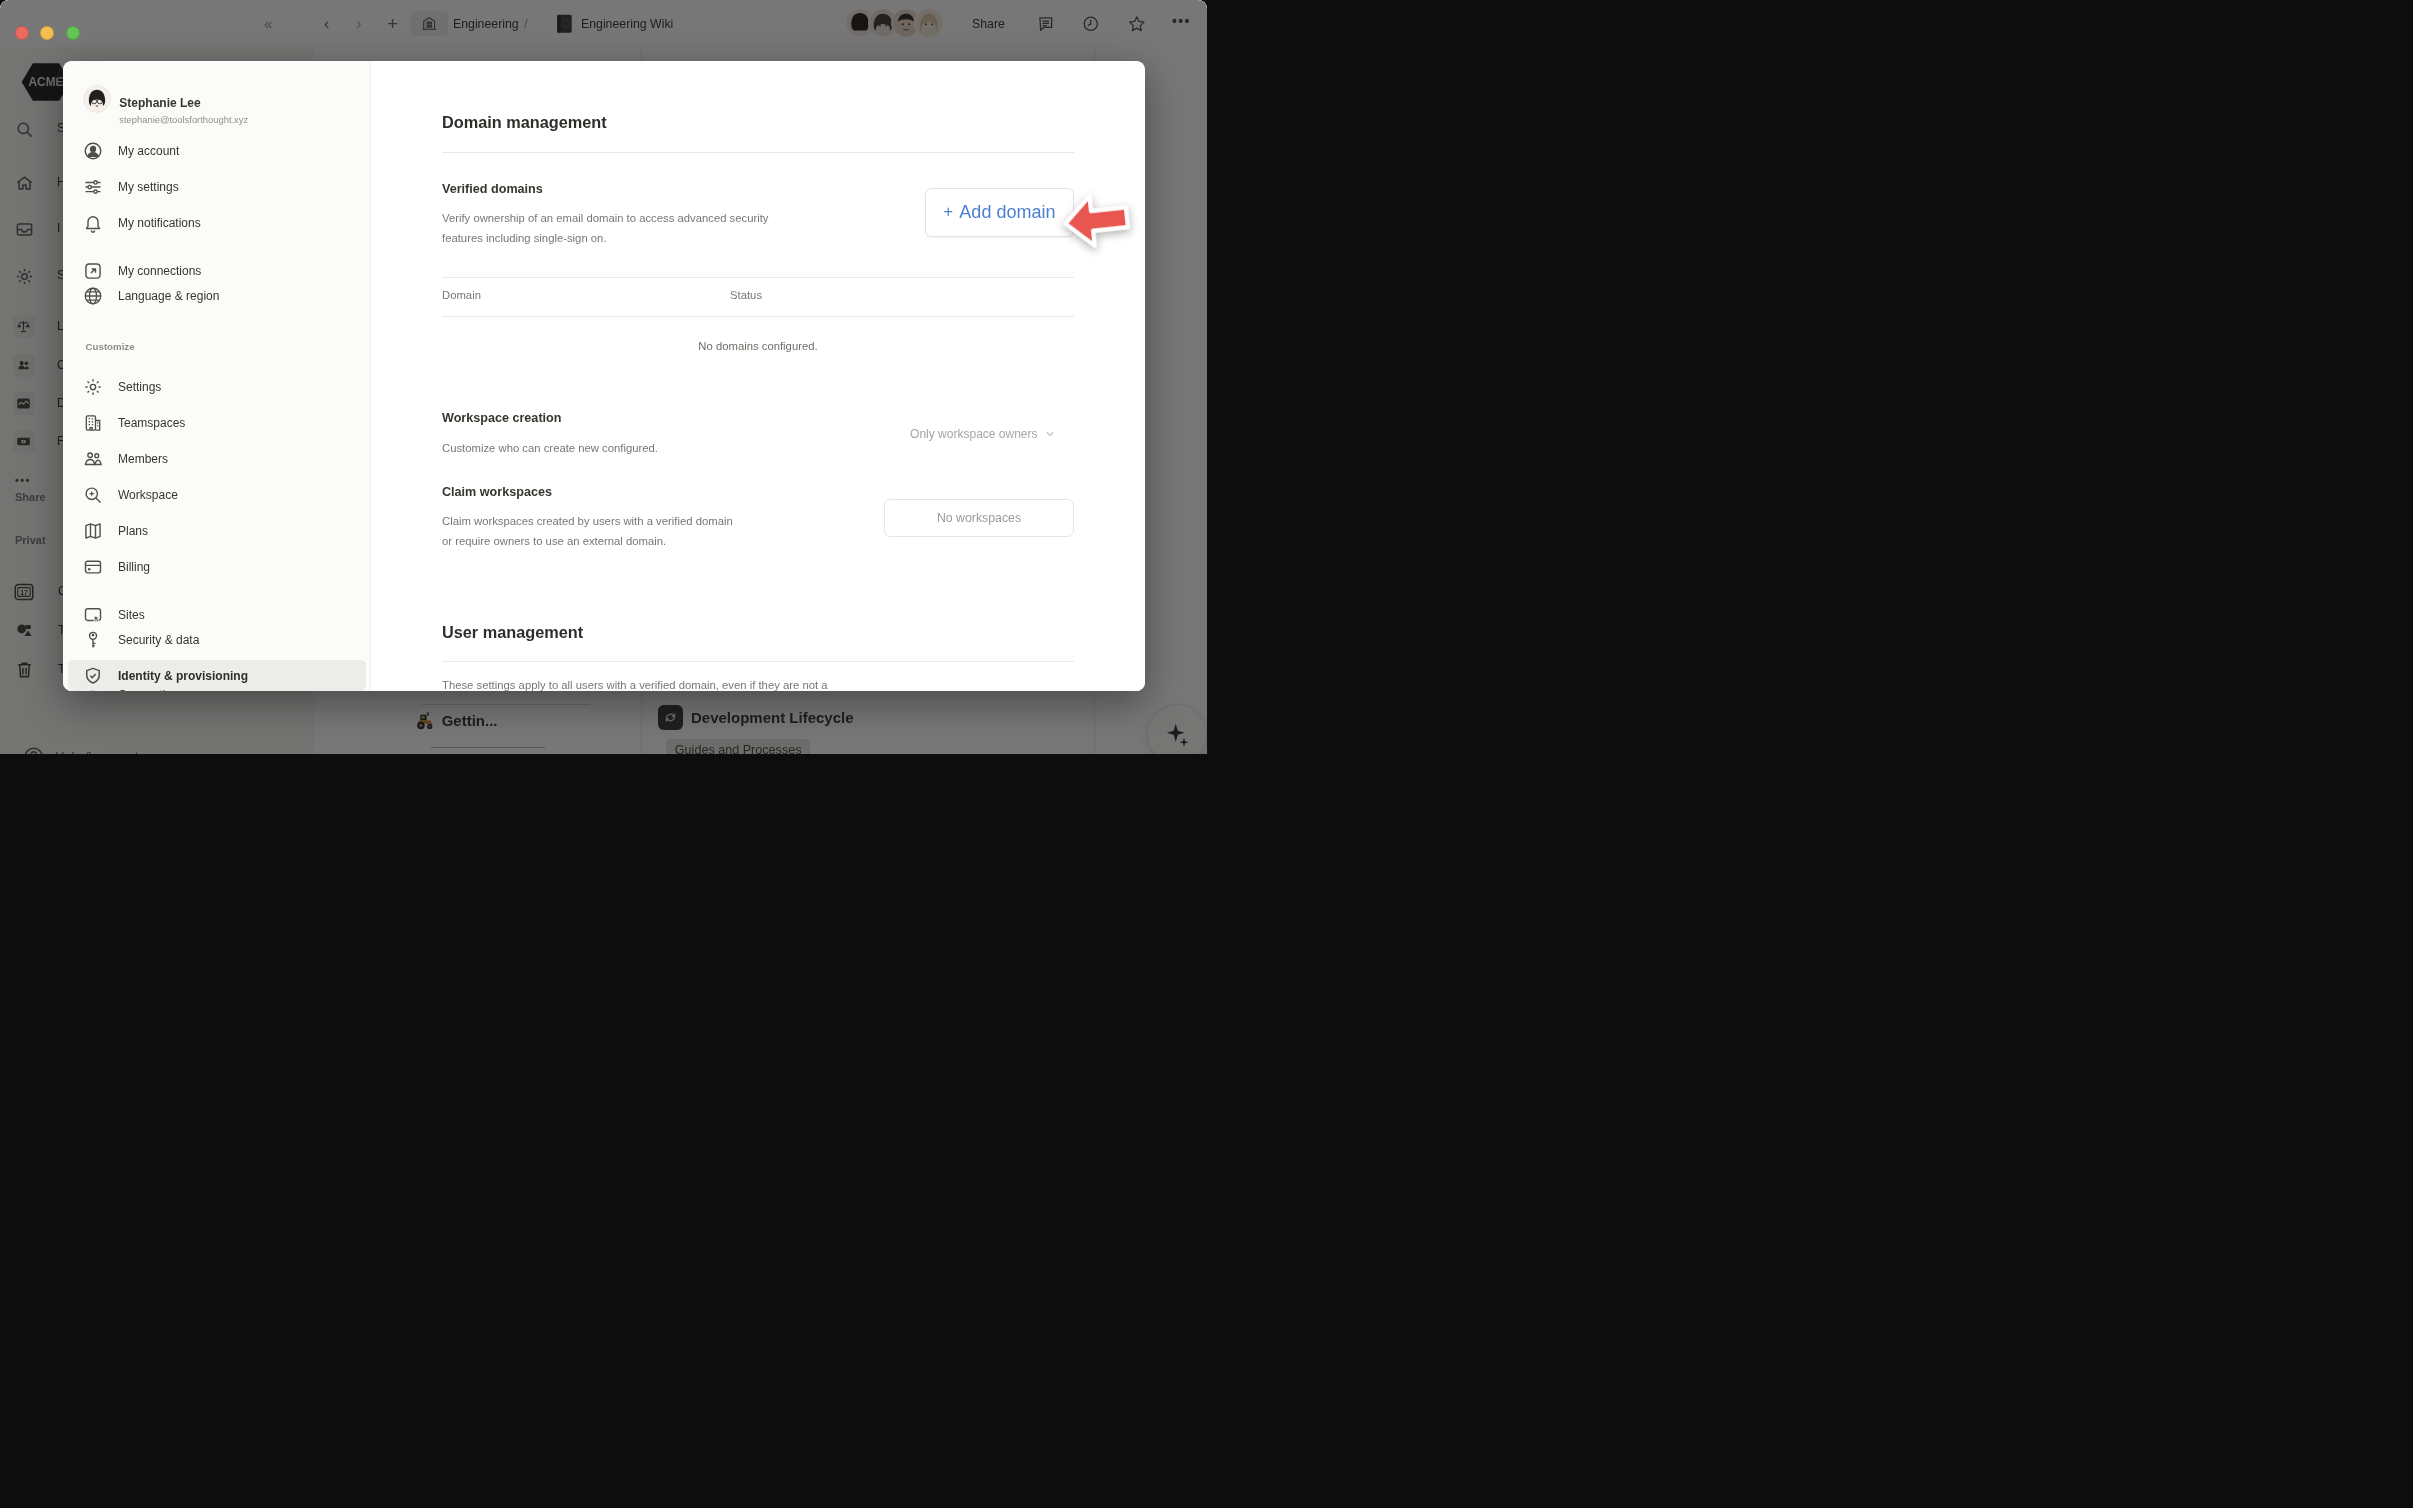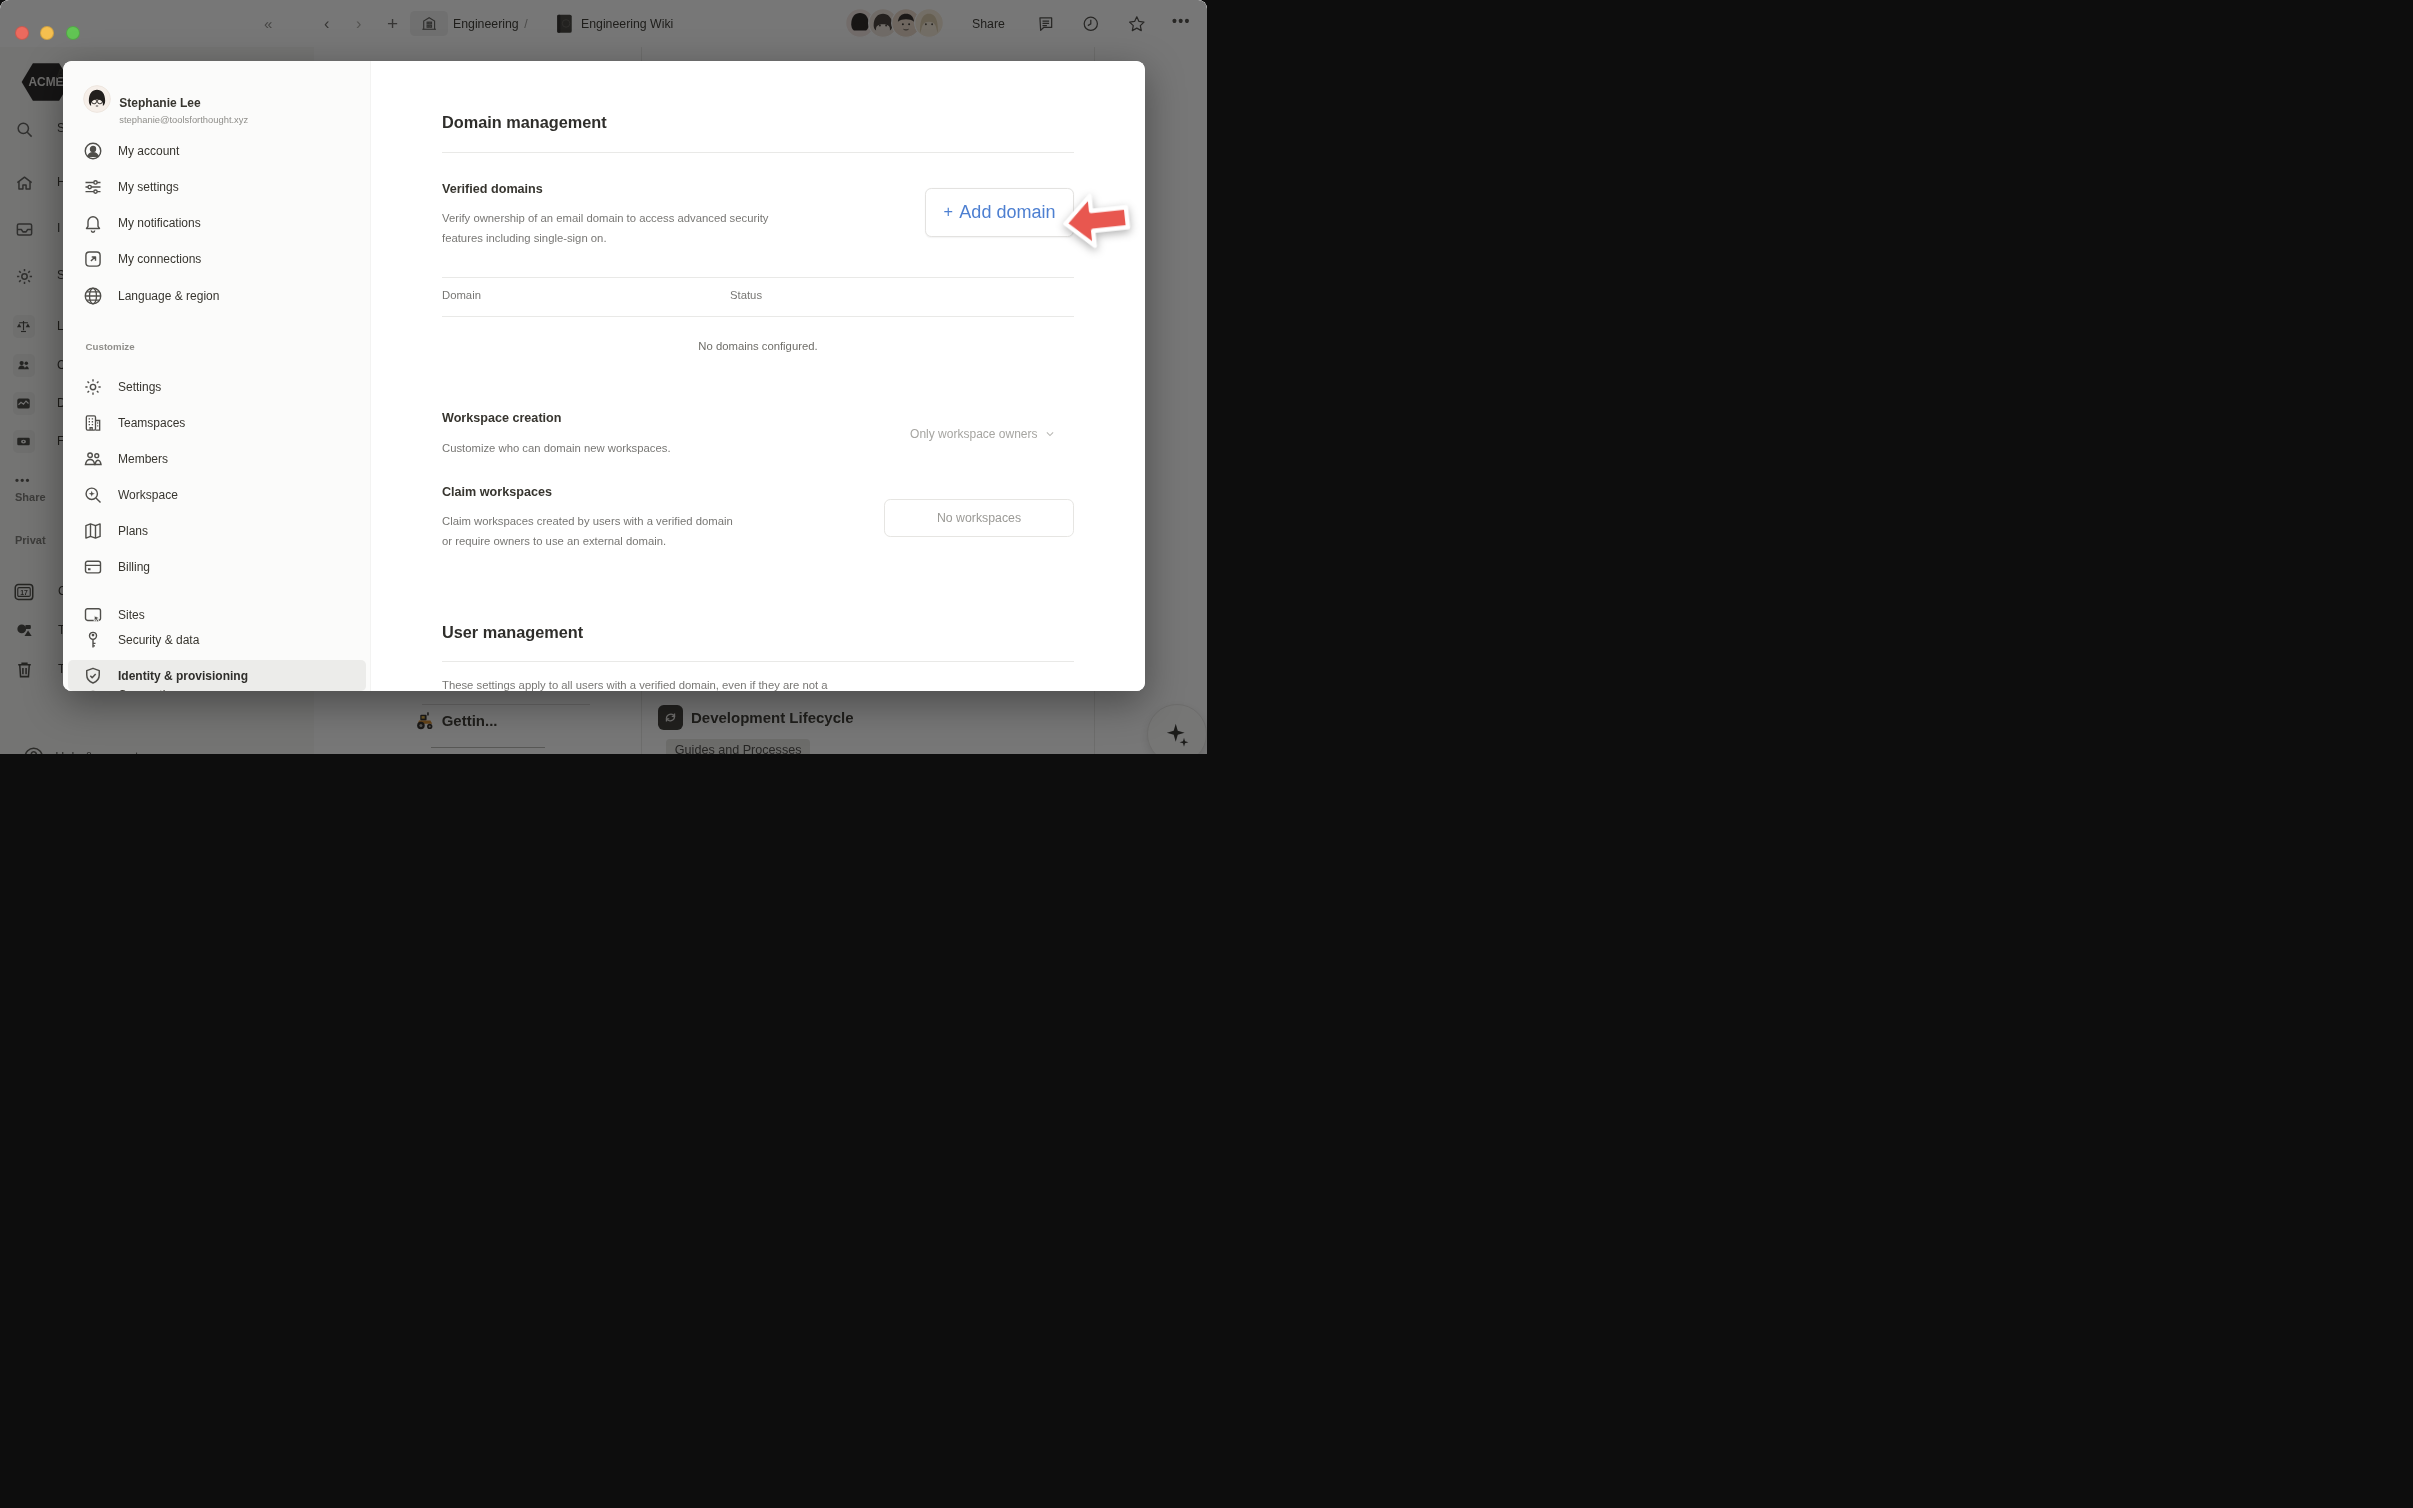--- a/index.html
+++ b/index.html
@@ -366,21 +366,21 @@
             </svg></span>
         <span class="lbl">My settings</span>
       </div>
       <div class="m-row" style="top:146px;">
         <span class="ic"><svg width="20" height="20" viewBox="0 0 24 24" fill="none" stroke="currentColor" stroke-width="1.7" stroke-linejoin="round">
               <path d="M6 16v-5.5a6 6 0 0112 0V16l1.8 2.5H4.2z"></path>
               <path d="M10 21a2 2 0 004 0"></path>
             </svg></span>
         <span class="lbl">My notifications</span>
       </div>
-      <div class="m-row" style="top:182px;">
+      <div class="m-row" style="top:194px;">
         <span class="ic"><svg width="20" height="20" viewBox="0 0 24 24" fill="none" stroke="currentColor" stroke-width="1.7" stroke-linejoin="round">
               <rect x="3.5" y="3.5" width="17" height="17" rx="4"></rect>
               <path d="M9.5 14.5l5-5M10.5 9.5h4.5V14"></path>
             </svg></span>
         <span class="lbl">My connections</span>
       </div>
       <div class="m-row" style="top:219px;">
         <span class="ic"><svg width="20" height="20" viewBox="0 0 24 24" fill="none" stroke="currentColor" stroke-width="1.6">
               <circle cx="12" cy="12" r="9.3"></circle>
               <ellipse cx="12" cy="12" rx="4.2" ry="9.3"></ellipse>
@@ -488,21 +488,21 @@
             </svg>
         </div>
 
         <div class="rule" style="top:216px;"></div>
         <div class="th" style="left:0;">Domain</div>
         <div class="th" style="left:288px;">Status</div>
         <div class="rule" style="top:255px;"></div>
         <div class="empty">No domains configured.</div>
 
         <div class="h2" style="top:350px;">Workspace creation</div>
-        <div class="body-txt" style="top:377px;">Customize who can domain new workspaces.</div>
+        <div class="body-txt" style="top:377px;">Customize who can create new configured.</div>
         <div class="dd">
           <span>Only workspace owners</span>
           <svg width="10" height="10" viewBox="0 0 16 16" fill="none" stroke="#b9b8b4" stroke-width="1.8">
               <path d="M3 5.5l5 5 5-5"></path>
             </svg>
         </div>
 
         <div class="h2" style="top:424px;">Claim workspaces</div>
         <div class="body-txt" style="top:451px; width:295px; line-height:19.5px;">Claim workspaces created by users with a verified domain or require owners to use an external domain.</div>
         <div class="gray-btn">No workspaces</div>

